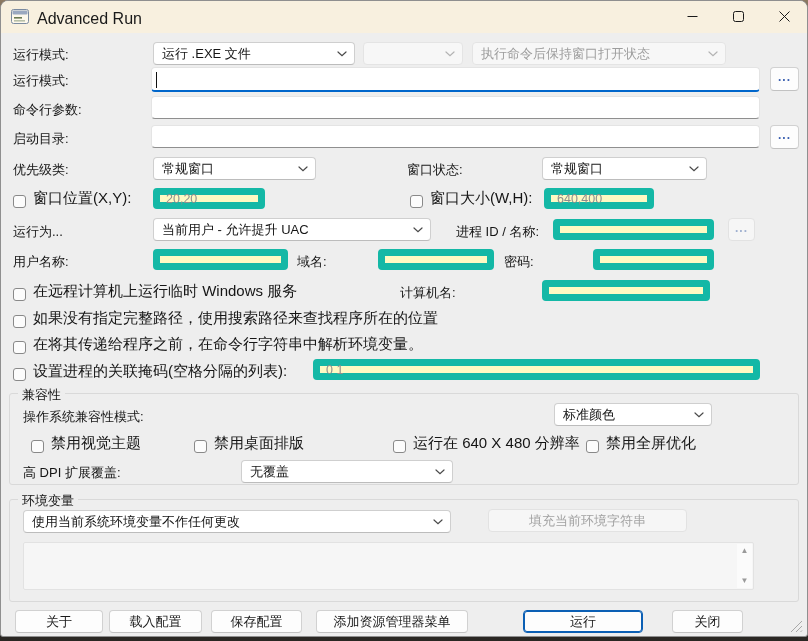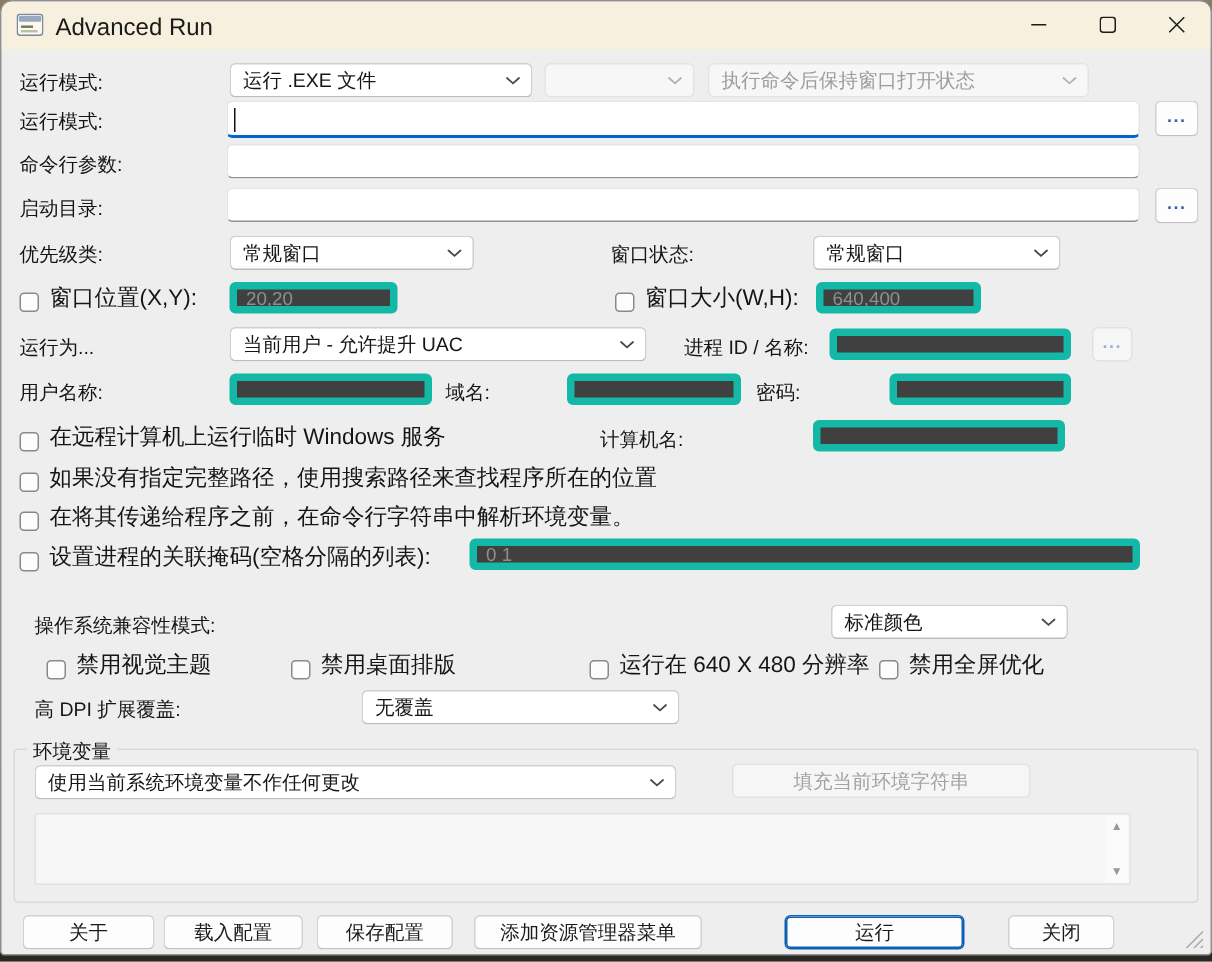--- a/index.html
+++ b/index.html
@@ -11,21 +11,21 @@
   .title{position:absolute;left:36px;top:9px;font-size:16px;color:#1a1a1a;white-space:nowrap;}
   .capbtn{position:absolute;top:0;width:46px;height:31px;display:flex;align-items:center;justify-content:center;cursor:default;}
   .lbl{position:absolute;font-size:13px;white-space:nowrap;color:#151515;}
   .combo{position:absolute;height:23px;box-sizing:border-box;background:#ffffff;border:1px solid #cfcfcf;border-bottom-color:#bcbcbc;border-radius:4px;font-size:13px;color:#151515;display:flex;align-items:center;padding:0 24px 0 8px;}
   .combo .cval{white-space:nowrap;overflow:hidden;}
   .chev{position:absolute;right:7px;top:8px;line-height:0;}
   .combo.dis{background:#f7f7f7;border-color:#e4e4e4;color:#9d9d9d;}
   .combo.dis .chev path{stroke:#b3b3b3;}
   .tin{position:absolute;box-sizing:border-box;background:#ffffff;border:1px solid #e4e4e4;border-bottom:1px solid #8f8f8f;border-radius:4px;font-size:13px;display:flex;align-items:center;padding:0 6px;color:#151515;}
   .tin.focus{border-bottom:2px solid #0066cb;}
-  .tin.dis{background:#404040;border:5px solid #14b8a6;color:#8e8e8e;font-size:12.5px;}
+  .tin.dis{background:#fef9c3;border:7px solid #14b8a6;color:#8e8e8e;font-size:12.5px;}
   .caret{position:absolute;left:4px;top:4px;width:1px;height:16px;background:#111;}
   .btn{position:absolute;box-sizing:border-box;background:#fdfdfd;border:1px solid #d1d1d1;border-bottom-color:#c2c2c2;border-radius:4px;font-size:13px;display:flex;align-items:center;justify-content:center;color:#1a1a1a;white-space:nowrap;}
   .btn.dis{color:#a2a2a2;background:#f6f6f6;border-color:#e2e2e2;}
   .btn.primary{border:1px solid #0b5fb4;box-shadow:inset 0 0 0 1px #0b5fb4;}
   .dots{color:#3a5fb0;font-weight:bold;font-size:12px;line-height:6px;height:10px;letter-spacing:1px;}
   .btn.dis .dots{color:#9fb0d0;}
   .cbrow{position:absolute;display:flex;align-items:flex-end;font-size:15px;white-space:nowrap;color:#151515;}
   .cb{width:13px;height:13px;box-sizing:border-box;border:1px solid #898989;border-radius:3px;background:#fcfcfc;margin-right:7px;flex:none;}
   .group{position:absolute;border:1px solid #d9d9d9;border-radius:3px;box-sizing:border-box;}
   .legend{position:absolute;top:-8px;left:8px;background:#eeeeee;padding:0 4px;font-size:13px;color:#151515;white-space:nowrap;}
@@ -185,20 +185,23 @@
     <span>在将其传递给程序之前，在命令行字符串中解析环境变量。</span>
   </div>
   <div class="cbrow" style="left:12px;top:361px">
     <span class="cb"></span>
     <span>设置进程的关联掩码(空格分隔的列表):</span>
   </div>
   <div class="tin dis" style="left:312px;top:358px;width:447px;height:21px">
     <span>0 1</span>
   </div>
 
+  <div class="group" style="left:8px;top:392px;width:790px;height:92px">
+    <span class="legend">兼容性</span>
+  </div>
   <span class="lbl" style="left:22px;top:407px">操作系统兼容性模式:</span>
   <div class="combo" style="left:553px;top:402px;width:158px">
     <span class="cval">标准颜色</span>
     <span class="chev"><svg width="10" height="6" viewBox="0 0 10 6">
             <path d="M1 1l4 3.6L9 1" fill="none" stroke="#4a4a4a" stroke-width="1.2" stroke-linecap="round"></path>
           </svg></span>
   </div>
   <div class="cbrow" style="left:30px;top:433px">
     <span class="cb"></span>
     <span>禁用视觉主题</span>

